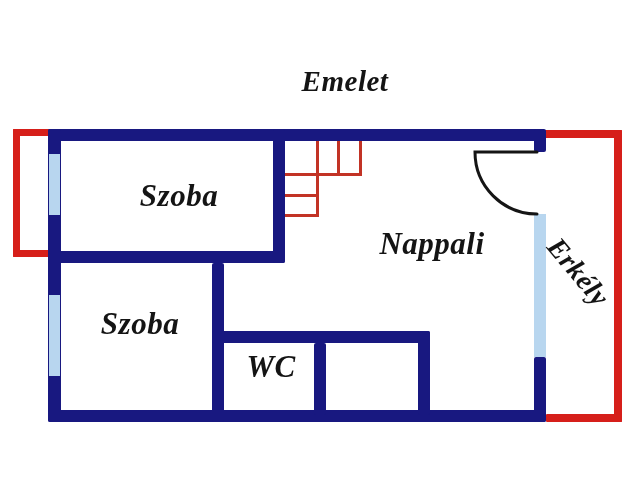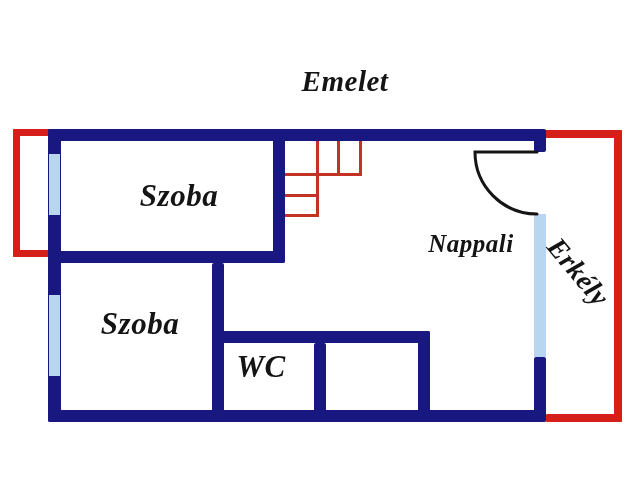--- a/index.html
+++ b/index.html
@@ -76,17 +76,17 @@
   <div class="stair" style="left:285px; top:194px; width:34px; height:3px;"></div>
   <div class="stair" style="left:285px; top:214px; width:34px; height:3px;"></div>
   <div class="stair" style="left:316px; top:173px; width:3px; height:44px;"></div>
 
   <svg class="door-layer" width="640" height="480" viewBox="0 0 640 480">
     <path d="M537 152 L475 152 A62 62 0 0 0 537 214" fill="none" stroke="var(--door)" stroke-width="3" stroke-linecap="round"></path>
   </svg>
 
   <div class="label" style="left:179px; top:195px; font-size:31px;">Szoba</div>
   <div class="label" style="left:140px; top:323px; font-size:31px;">Szoba</div>
-  <div class="label" style="left:471px; top:243px; font-size:25px;font-style:italic;">Nappali</div>
-  <div class="label" style="left:261px; top:366px; font-size:31px;">WC</div>
+  <div class="label" style="left:432px; top:243px; font-size:31px;font-style:italic;">Nappali</div>
+  <div class="label" style="left:271px; top:366px; font-size:31px;">WC</div>
   <div class="label rot" style="left:578px; top:272px; font-size:28px;">Erkély</div>
 
 </div>
 
 </body></html>

